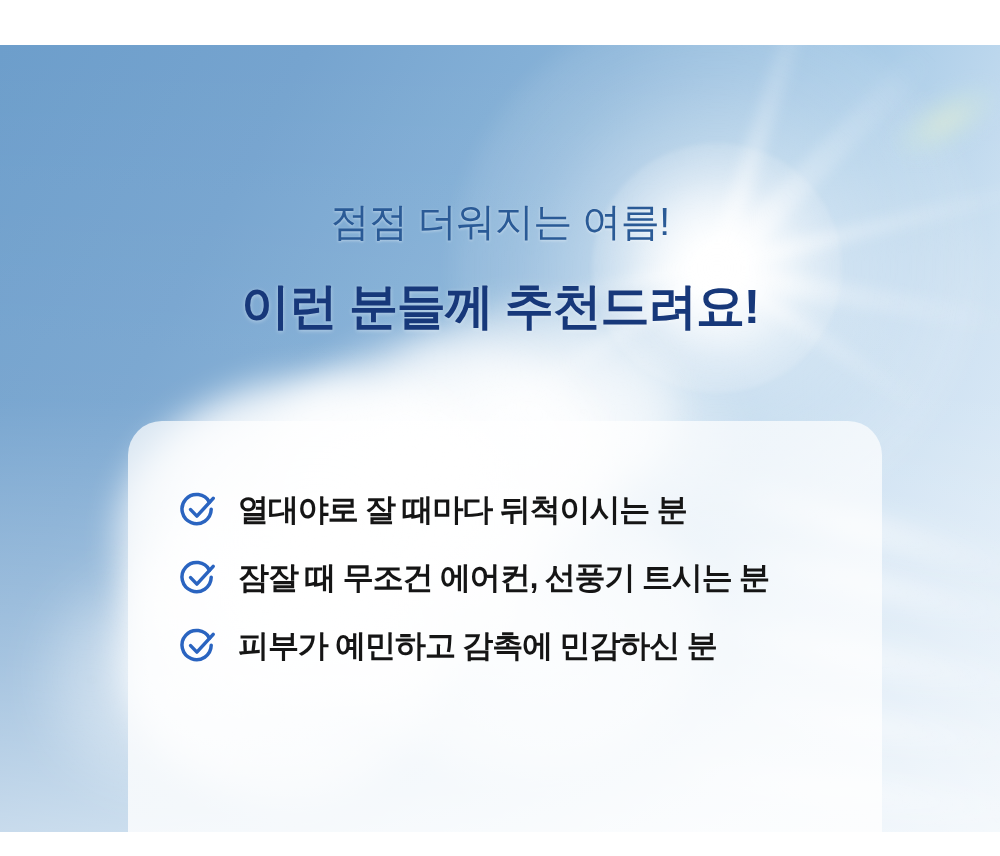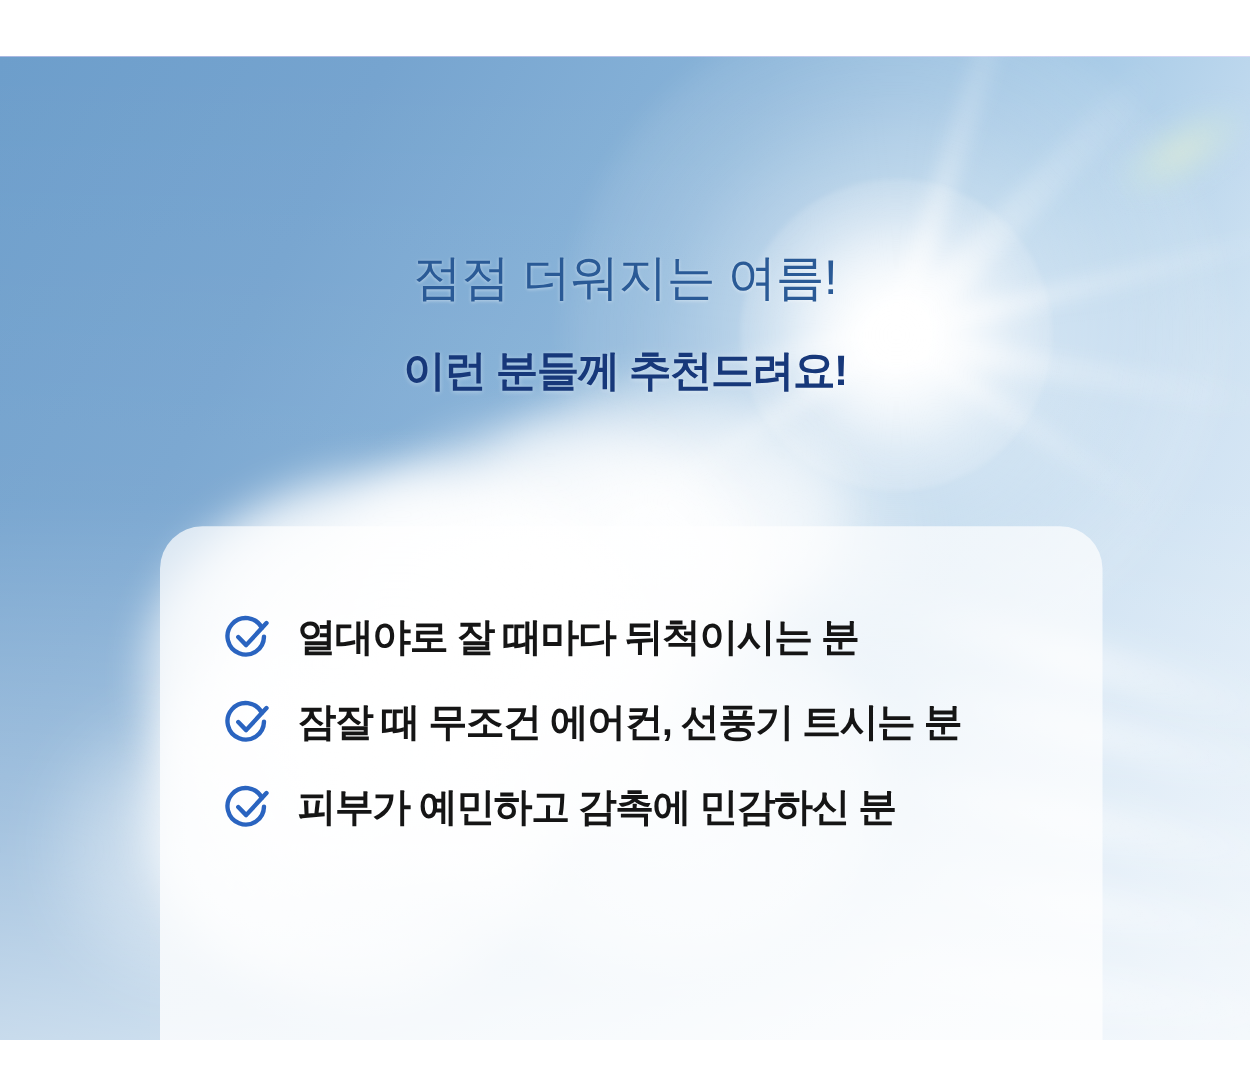--- a/index.html
+++ b/index.html
@@ -140,21 +140,21 @@
     pointer-events:none;
   }
   .subtitle {
     position:absolute; left:0; top:195px; width:1000px;
     font-size:39px; font-weight:400; letter-spacing:-0.5px;
     color:#2a5a96;
     text-shadow:0 1px 3px rgba(255,255,255,0.45);
   }
   .title {
     position:absolute; left:0; top:274px; width:1000px;
-    font-size:34px; font-weight:700; letter-spacing:-1.2px;
+    font-size:49px; font-weight:700; letter-spacing:-1.2px;
     color:#17387a;
     text-shadow:0 1px 4px rgba(255,255,255,0.40);
   }
 
   
   .card {
     position:absolute; left:128px; top:421px;
     width:754px; height:411px;
     border-radius:34px 34px 0 0;
     background:linear-gradient(180deg,

